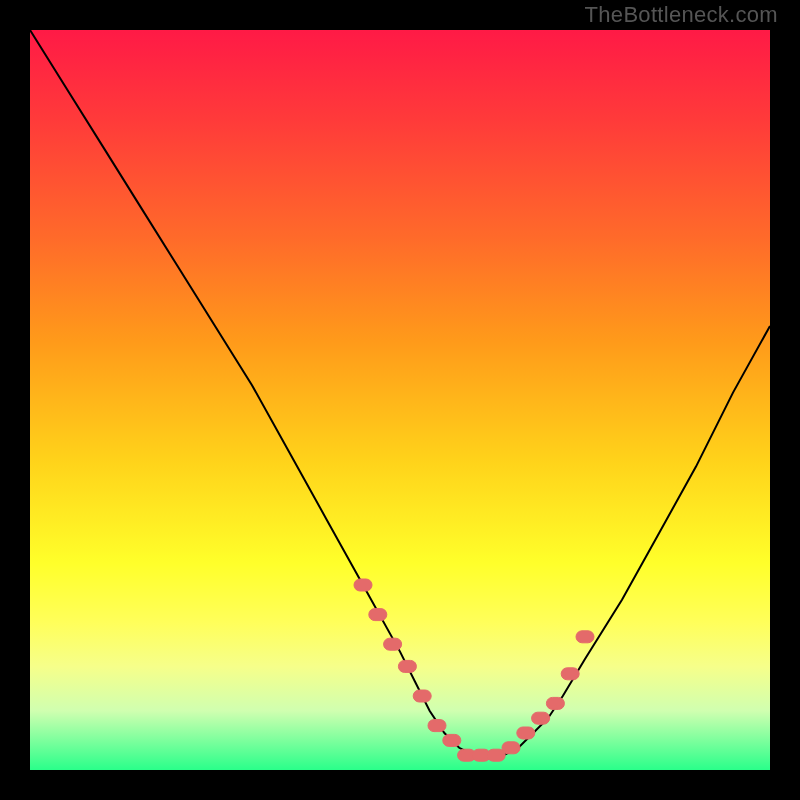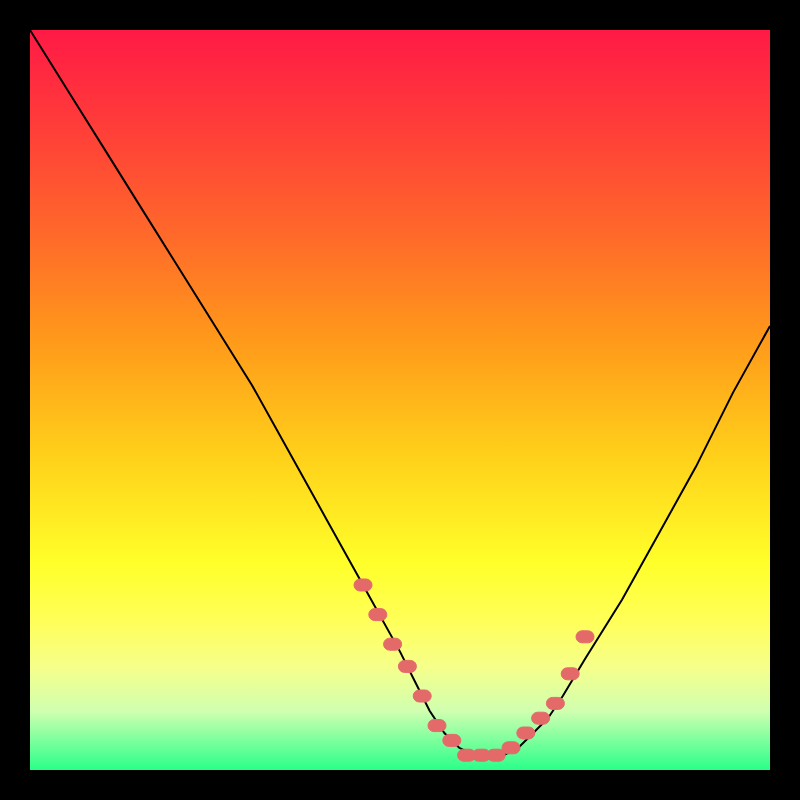--- a/index.html
+++ b/index.html
@@ -60,20 +60,21 @@
   }
   .marker {
     fill: #e46a6a;
     stroke: #e46a6a;
   }
 </style>
 </head>
 <body>
 
 <div class="stage">
+  <div class="watermark">TheBottleneck.com</div>
 
   <div class="plot-area">
     <svg class="overlay" id="overlay" viewBox="0 0 740 740" preserveAspectRatio="none">
       <path id="curve-path" class="curve" d="M0.0 0.0 L37.0 59.2 L74.0 118.4 L111.0 177.6 L148.0 236.8 L185.0 296.0 L222.0 355.2 L259.0 421.8 L296.0 488.4 L333.0 555.0 L370.0 621.6 L384.8 651.2 L399.6 680.8 L414.4 703.0 L429.2 717.8 L444.0 725.2 L458.8 725.2 L473.6 725.2 L488.4 717.8 L503.2 703.0 L518.0 688.2 L532.8 666.0 L555.0 629.0 L592.0 569.8 L629.0 503.2 L666.0 436.6 L703.0 362.6 L740.0 296.0"></path>
       <g id="marker-group">
           <rect x="324.0" y="549.0" width="18" height="12" rx="6" ry="6" class="marker"></rect>
           <rect x="338.8" y="578.6" width="18" height="12" rx="6" ry="6" class="marker"></rect>
           <rect x="353.6" y="608.2" width="18" height="12" rx="6" ry="6" class="marker"></rect>
           <rect x="368.4" y="630.4" width="18" height="12" rx="6" ry="6" class="marker"></rect>
           <rect x="383.2" y="660.0" width="18" height="12" rx="6" ry="6" class="marker"></rect>

